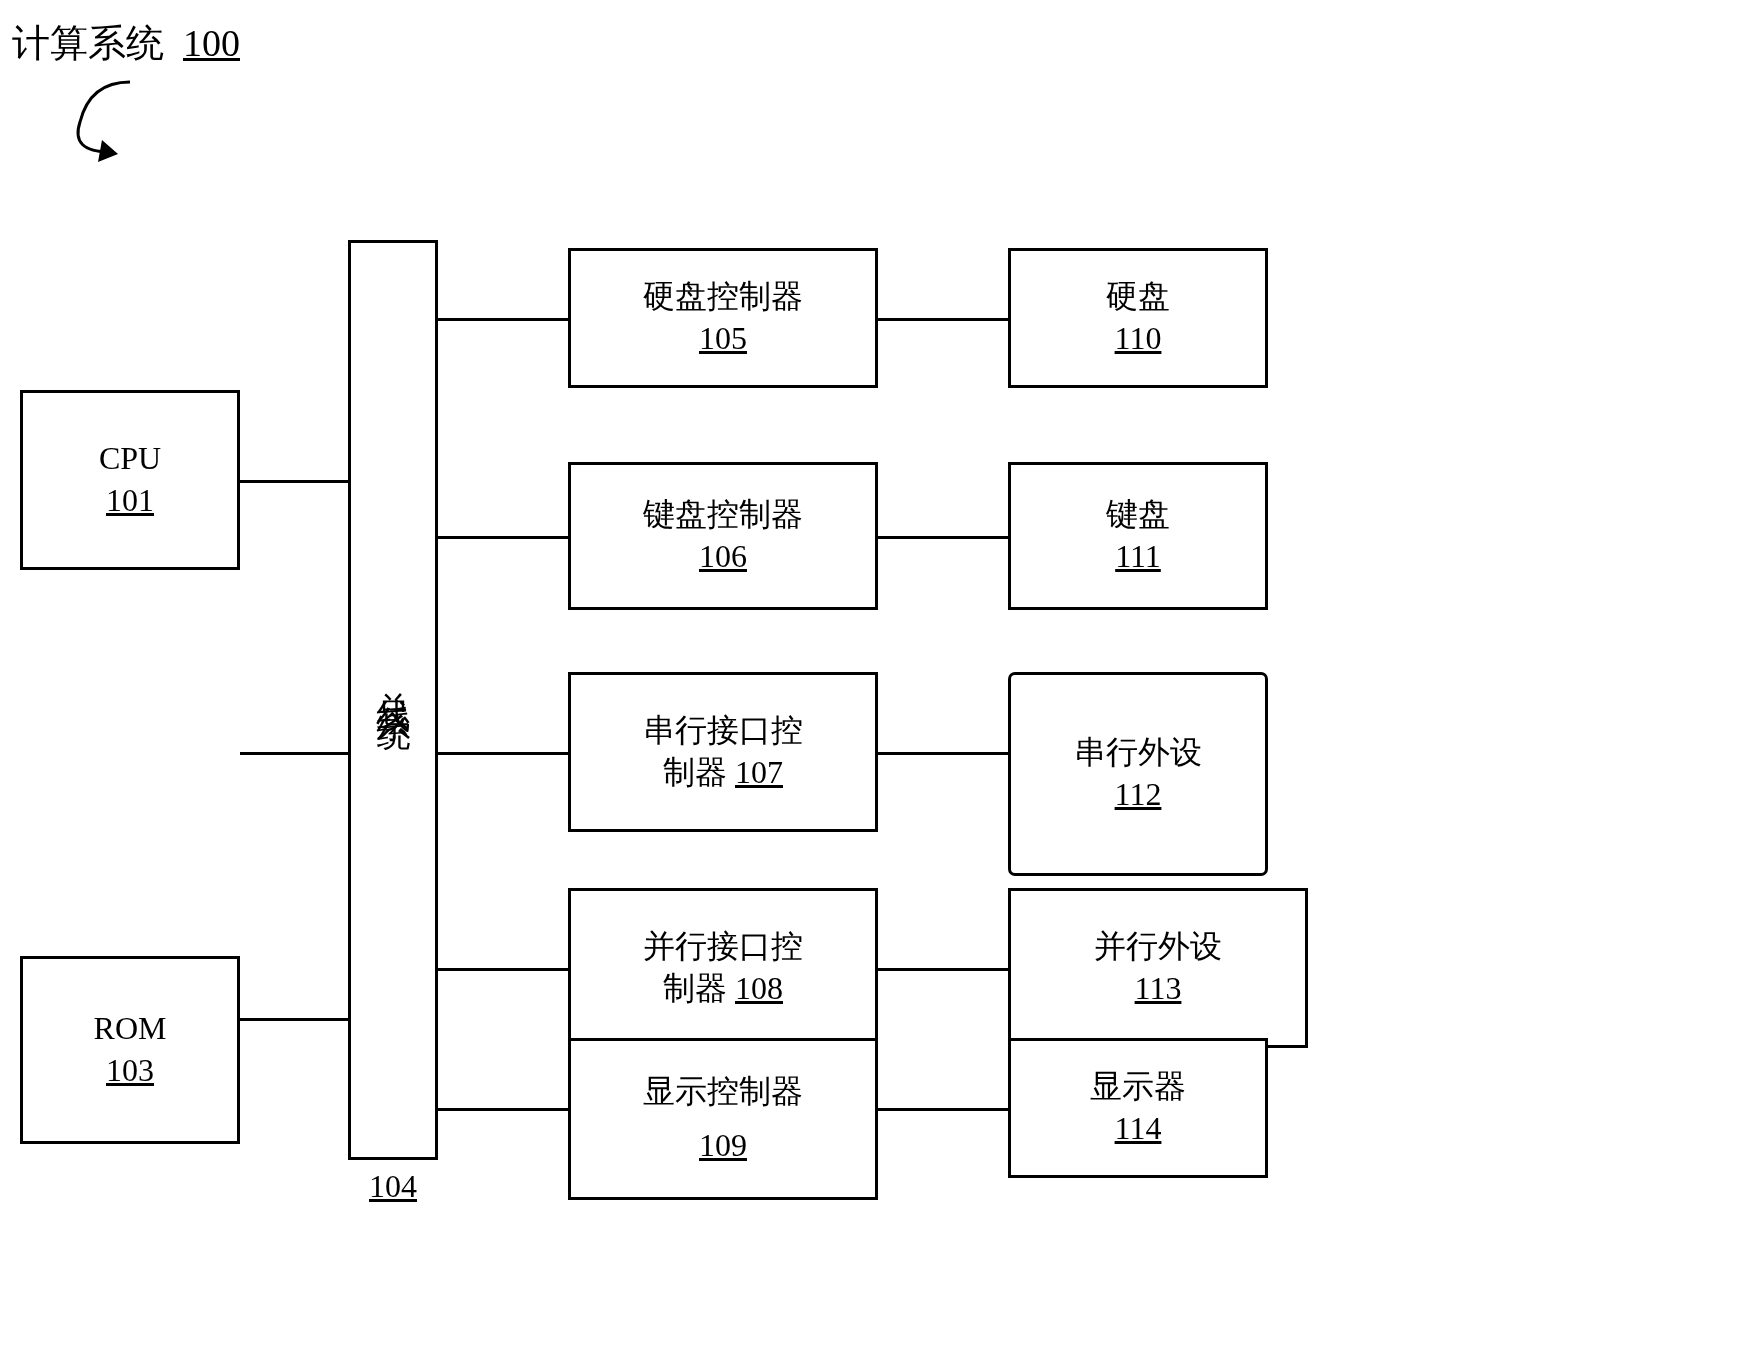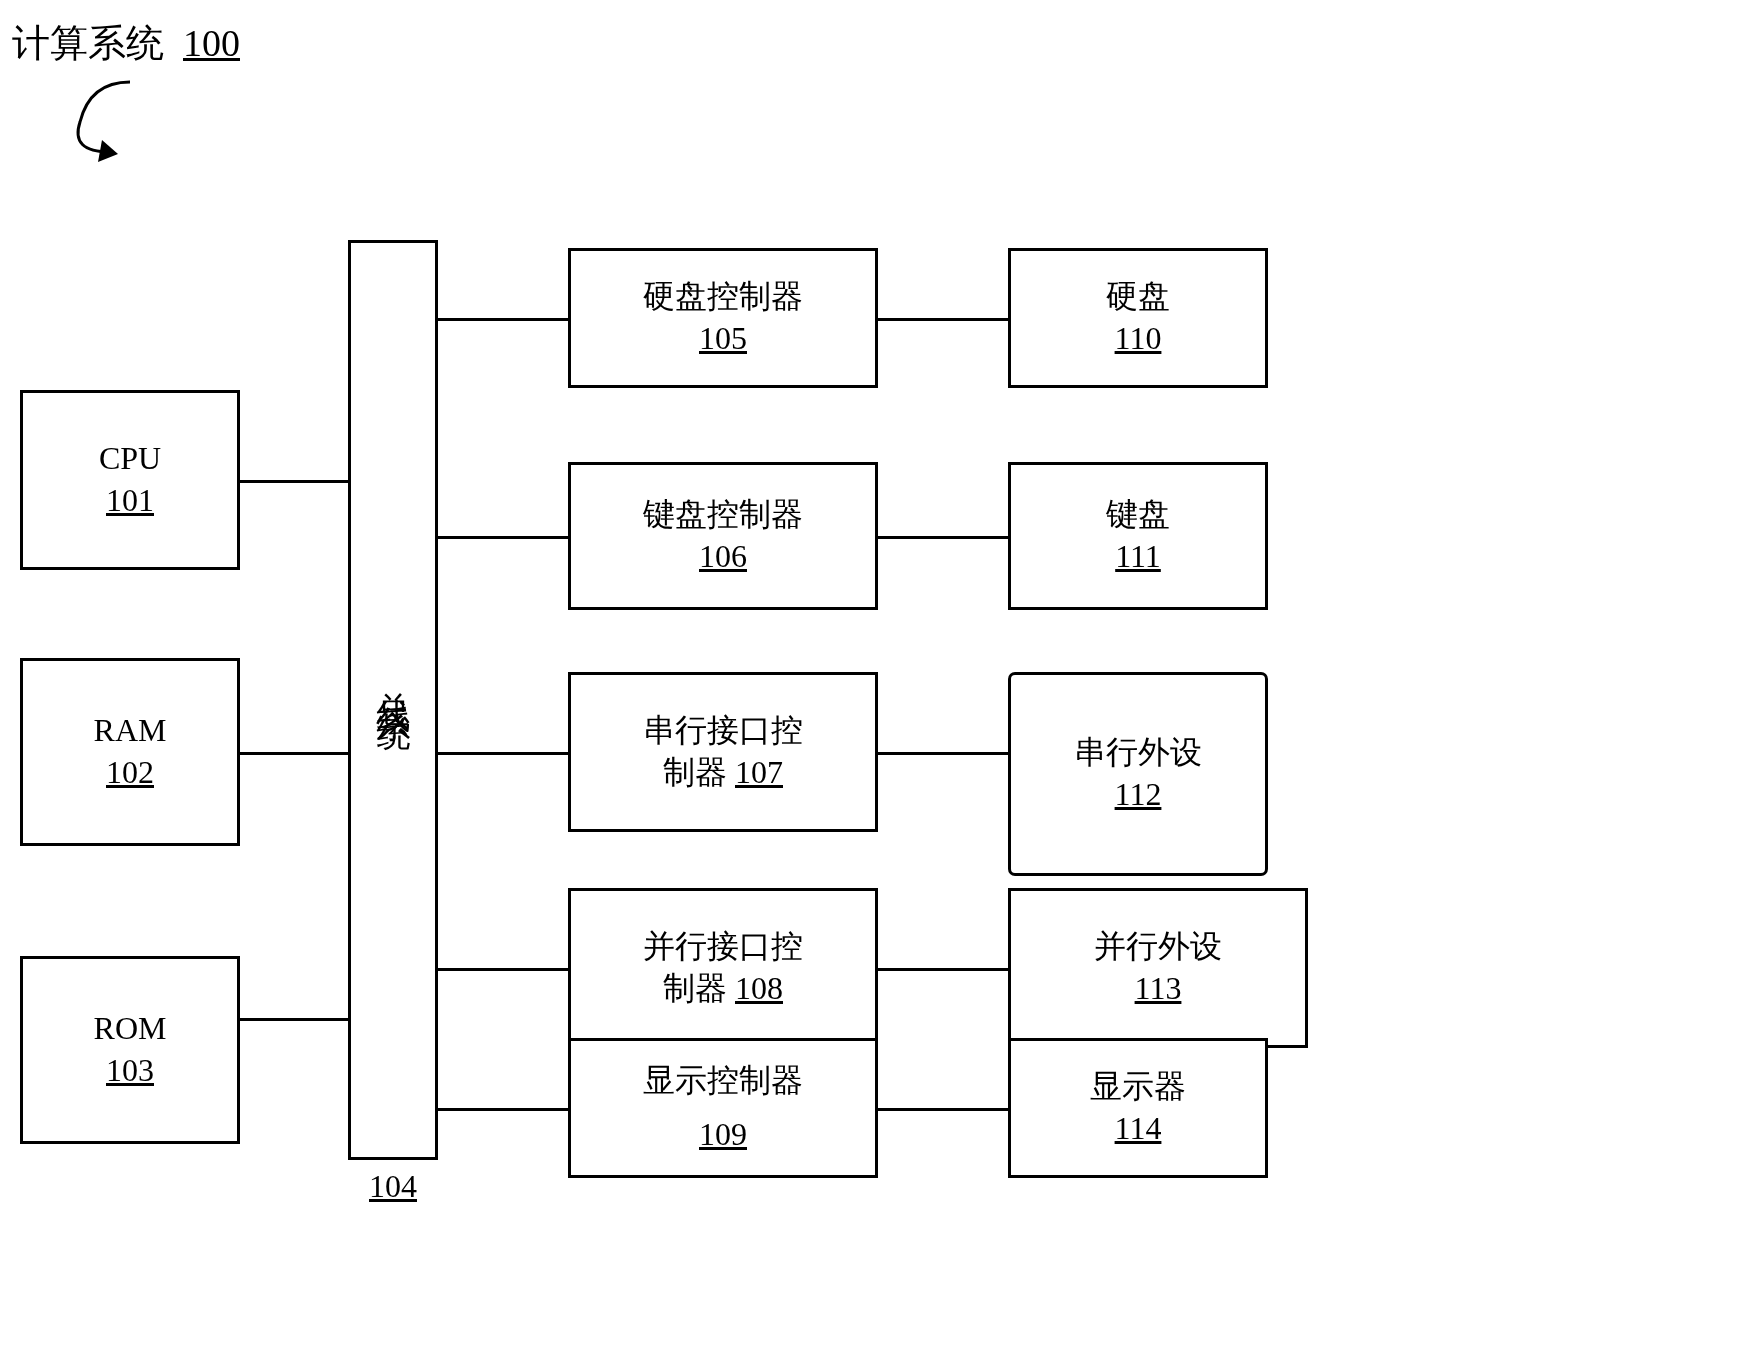--- a/index.html
+++ b/index.html
@@ -92,24 +92,20 @@
   <svg class="arrow-svg" width="120" height="90" viewBox="0 0 120 90">
     <path d="M 70 10 Q 30 10 20 50 Q 10 80 50 80" stroke="#000" stroke-width="3" fill="none"></path>
     <polygon points="42,68 58,82 38,90" fill="#000"></polygon>
   </svg>
 
   <div class="box" style="left:20px; top:390px; width:220px; height:180px;align-items:center;">
     <span>CPU</span>
     <span class="num">101</span>
   </div>
 
-  <div class="box" style="left:20px; top:658px; width:220px; height:188px;">
-    <span>RAM</span>
-    <span class="num">102</span>
-  </div>
 
   <div class="box" style="left:20px; top:924px; width:220px; height:188px;margin-top:32px;">
     <span>ROM</span>
     <span class="num">103</span>
   </div>
 
   <div class="connector connector-h" style="left:240px; top:480px; width:110px;"></div>
 
   <div class="connector connector-h" style="left:240px; top:752px; width:110px;"></div>
 
@@ -149,21 +145,21 @@
   <div class="box" style="left:568px; top:672px; width:310px; height:160px;">
     <span>串行接口控</span>
     <span>制器 <span style="text-decoration:underline;">107</span></span>
   </div>
 
   <div class="box" style="left:568px; top:888px; width:310px; height:160px;">
     <span>并行接口控</span>
     <span>制器 <span style="text-decoration:underline;">108</span></span>
   </div>
 
-  <div class="box" style="left:568px; top:1038px; width:310px; height:140px;gap:12px;">
+  <div class="box" style="left:568px; top:1038px; width:310px; height:162px;gap:12px;">
     <span>显示控制器</span>
     <span class="num">109</span>
   </div>
 
   <div class="connector connector-h" style="left:878px; top:318px; width:130px;"></div>
 
   <div class="connector connector-h" style="left:878px; top:536px; width:130px;"></div>
 
   <div class="connector connector-h" style="left:878px; top:752px; width:130px;"></div>
 

